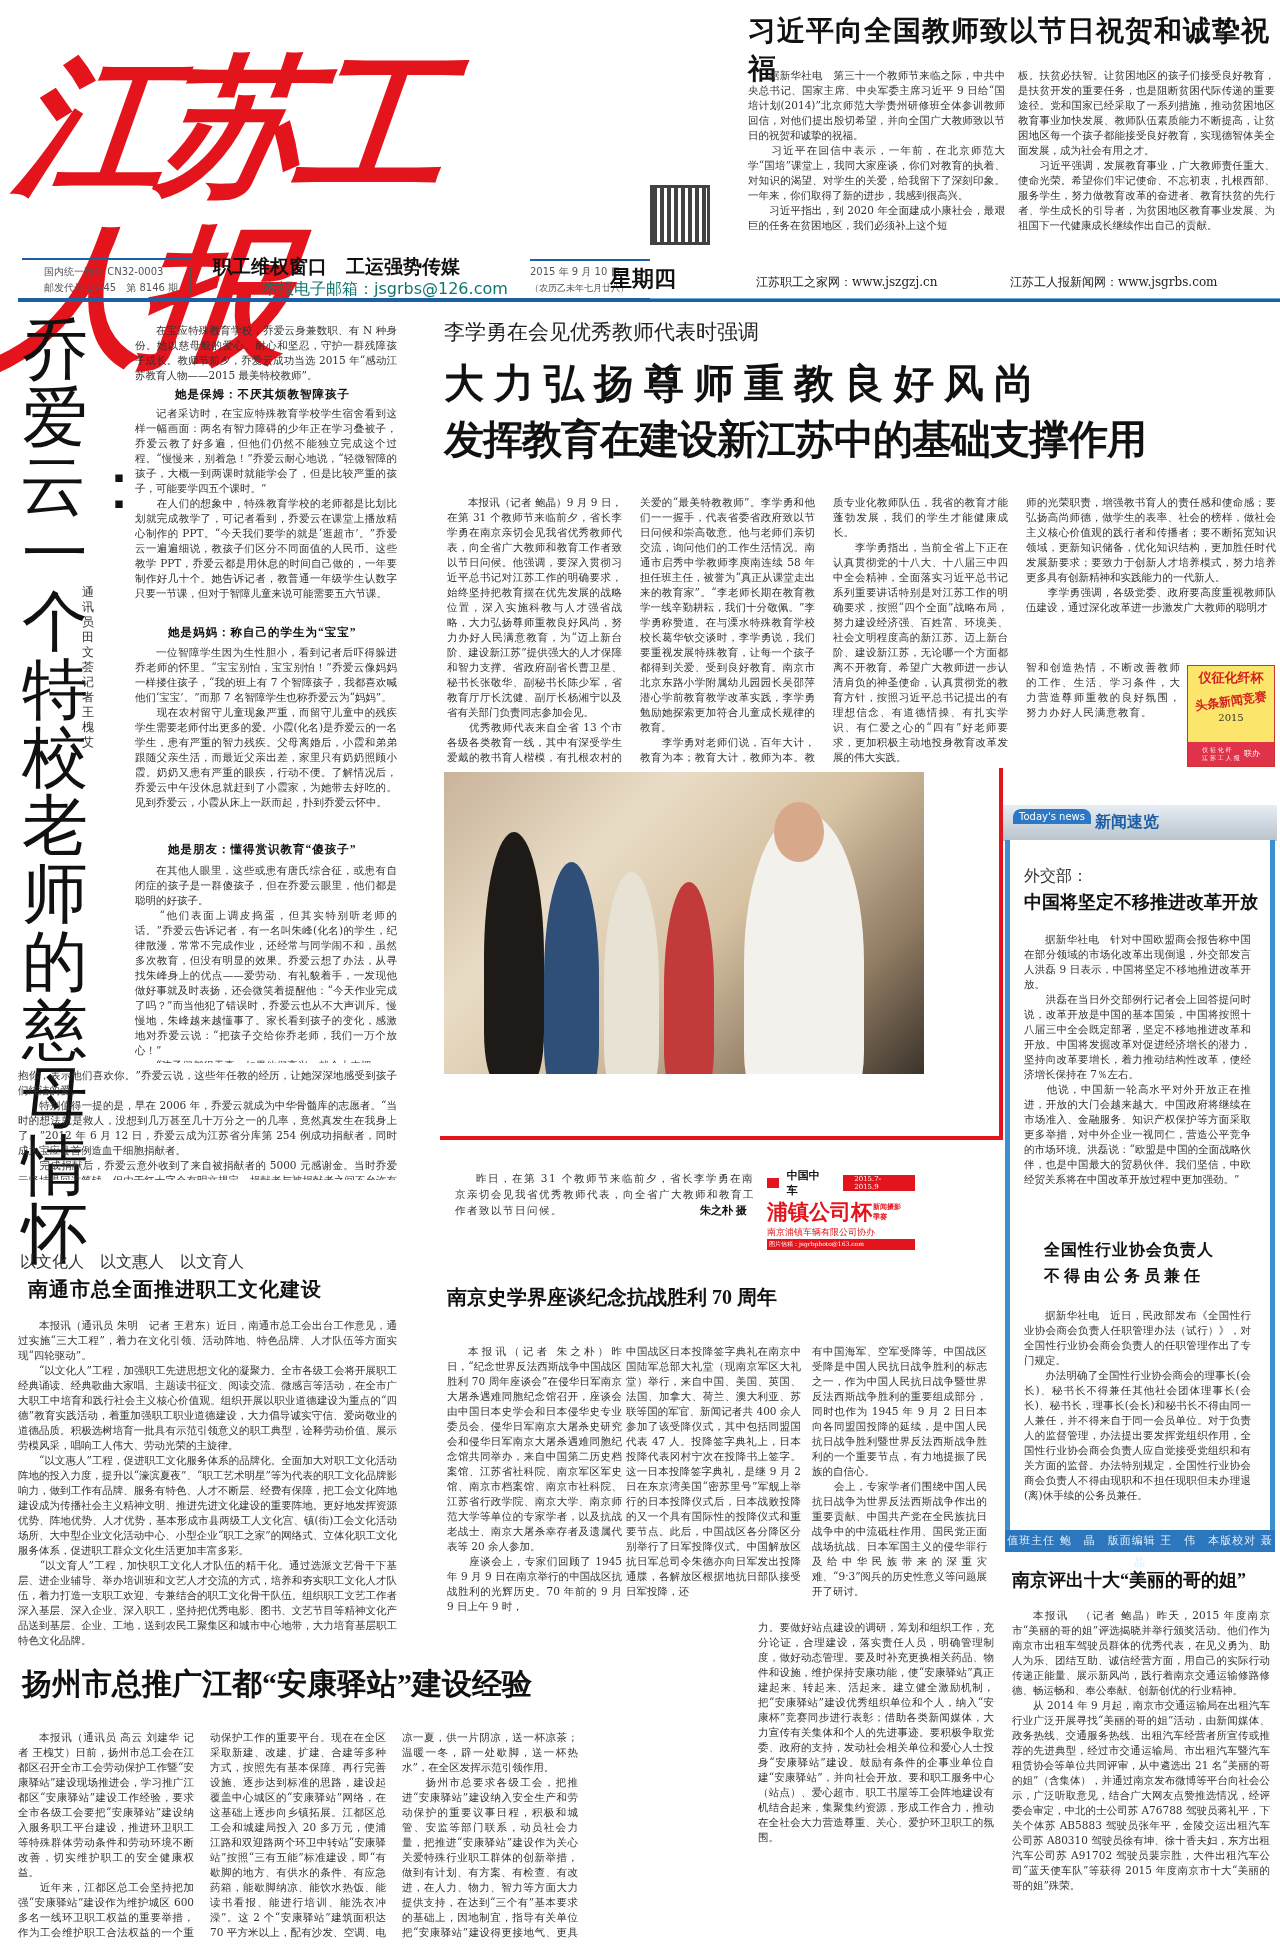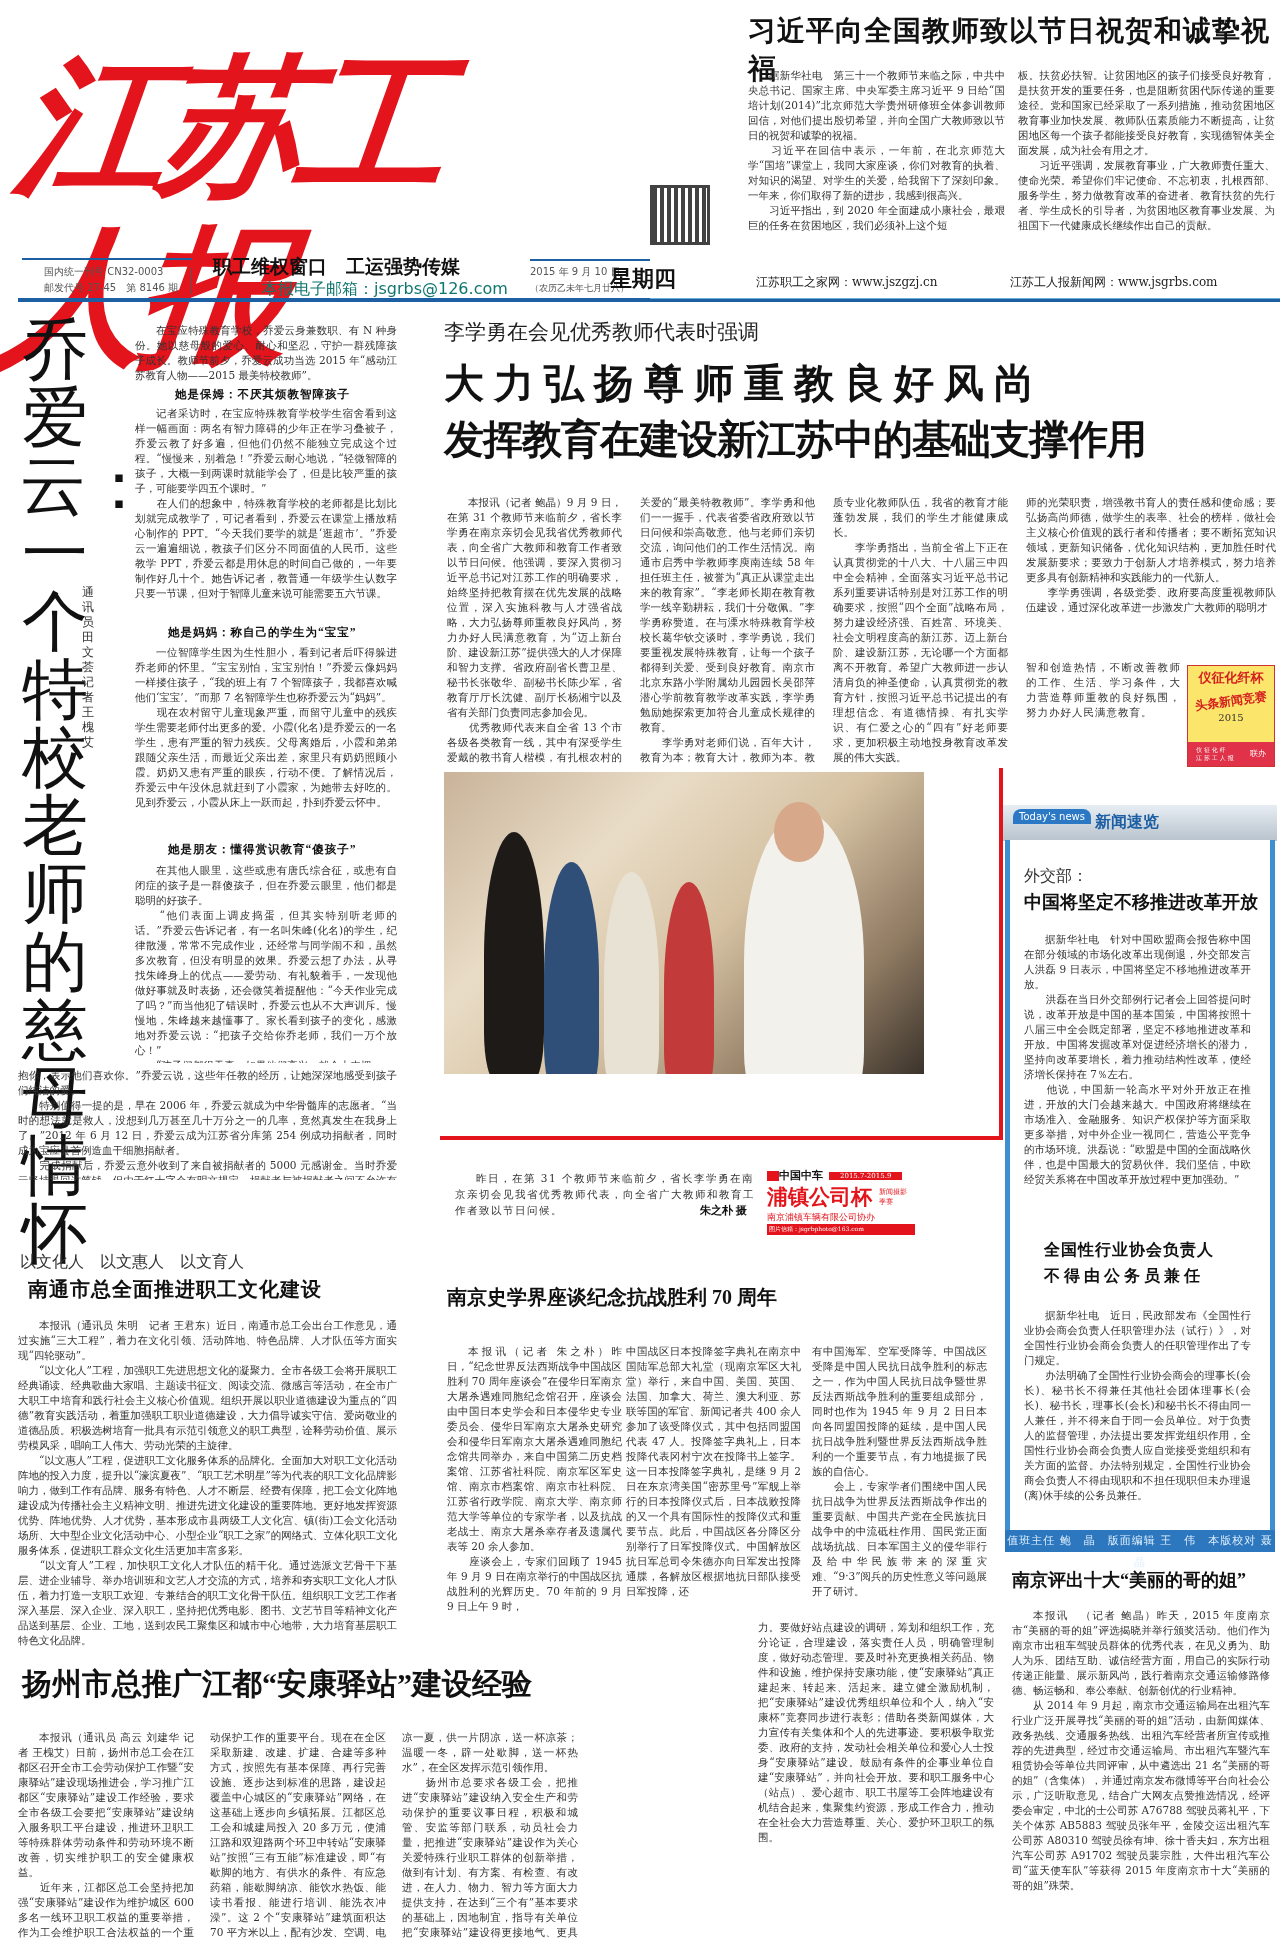--- a/index.html
+++ b/index.html
@@ -84,48 +84,48 @@
 　　李学勇指出，当前全省上下正在认真贯彻党的十八大、十八届三中四中全会精神，全面落实习近平总书记系列重要讲话特别是对江苏工作的明确要求，按照“四个全面”战略布局，努力建设经济强、百姓富、环境美、社会文明程度高的新江苏。迈上新台阶、建设新江苏，无论哪一个方面都离不开教育。希望广大教师进一步认清肩负的神圣使命，认真贯彻党的教育方针，按照习近平总书记提出的有理想信念、有道德情操、有扎实学识、有仁爱之心的“四有”好老师要求，更加积极主动地投身教育改革发展的伟大实践。
 　　李学勇向老师们提出“忠诚、师表、勤学、创新”的希望。要忠诚于党，忠诚于人民教</div>
 <div class="abs body-text" style="left:1026px;top:495px;width:250px;height:165px;overflow:hidden;text-indent:0">师的光荣职责，增强教书育人的责任感和使命感；要弘扬高尚师德，做学生的表率、社会的榜样，做社会主义核心价值观的践行者和传播者；要不断拓宽知识领域，更新知识储备，优化知识结构，更加胜任时代发展新要求；要致力于创新人才培养模式，努力培养更多具有创新精神和实践能力的一代新人。
 　　李学勇强调，各级党委、政府要高度重视教师队伍建设，通过深化改革进一步激发广大教师的聪明才</div>
 <div class="abs body-text" style="left:1026px;top:660px;width:155px;height:110px;overflow:hidden;text-indent:0;letter-spacing:1px">智和创造热情，不断改善教师的工作、生活、学习条件，大力营造尊师重教的良好氛围，努力办好人民满意教育。</div>
 
 <div class="abs badge-yz">
   <div style="color:#d52020;font-weight:bold;font-size:13px;text-align:center;margin-top:3px;font-family:'DejaVu Sans',sans-serif">仪征化纤杯</div>
   <div style="color:#d52020;font-weight:bold;font-size:12px;text-align:center;margin-top:6px;transform:rotate(-8deg)">头条新闻竞赛</div>
   <div style="text-align:center;font-size:10px;color:#333;margin-top:2px">2015</div>
-  <div style="position:absolute;left:0;bottom:0;width:100%;height:24px;background:#e0334a;color:#fff;font-size:6px;line-height:8px;padding:4px 8px;white-space:pre;display:flex;justify-content:space-between">
+  <div style="position:absolute;left:0;bottom:0;width:100%;height:24px;background:#e0334a;color:#fff;font-size:6px;line-height:8px;padding:4px 14px;white-space:pre;display:flex;justify-content:space-between">
     <span>仪 征 化 纤
 江 苏 工 人 报</span>
     <span style="font-size:8px;line-height:16px">联办</span>
   </div>
 </div>
 
 <div class="abs photo-frame"></div>
 <div class="abs photo">
   <div class="p" style="left:40px;top:60px;width:60px;height:250px;background:#1d1a18"></div>
   <div class="p" style="left:100px;top:90px;width:55px;height:230px;background:#2f4f78"></div>
   <div class="p" style="left:160px;top:100px;width:55px;height:220px;background:#e8e2d4"></div>
   <div class="p" style="left:220px;top:110px;width:50px;height:210px;background:#c23a3a"></div>
   <div class="p" style="left:300px;top:40px;width:120px;height:300px;background:#f3f1ec"></div>
   <div class="p" style="left:330px;top:30px;width:50px;height:60px;background:#d7a98a;border-radius:50%"></div>
 </div>
 <div class="abs caption" style="left:455px;top:1170px;width:300px;text-indent:2em">昨日，在第 31 个教师节来临前夕，省长李学勇在南京亲切会见我省优秀教师代表，向全省广大教师和教育工作者致以节日问候。</div>
 <div class="abs hl" style="left:700px;top:1203px;font-size:11px">朱之朴 摄</div>
 
 <div class="abs cup-ad">
-  <div style="display:flex;align-items:center;gap:0">
+  <div style="display:flex;align-items:center;gap:8px">
     <span style="background:#e3141b;width:12px;height:10px;display:inline-block"></span>
     <span class="hl" style="font-size:11px">中国中车</span>
     <span style="background:#e3141b;color:#fff;font-size:7px;padding:0 11px;margin-left:6px">2015.7-2015.9</span>
   </div>
   <div style="display:flex;align-items:center">
     <span style="color:#e3141b;font-weight:900;font-size:21px;font-family:'DejaVu Sans',sans-serif">浦镇公司杯</span>
-    <span style="color:#e3141b;font-size:7px;font-weight:normal;width:30px;margin-left:7px">新闻摄影季赛</span>
+    <span style="color:#e3141b;font-size:7px;font-weight:bold;width:30px;margin-left:1px">新闻摄影季赛</span>
   </div>
   <div style="color:#e3141b;font-size:9px">南京浦镇车辆有限公司协办</div>
   <div style="background:#e3141b;color:#fff;font-size:6px;padding:1px 2px">图片信箱：jsgrbphoto@163.com</div>
 </div>
 
 <div class="abs news-bar">
   <span style="position:absolute;left:10px;top:4px;background:#2b79c4;color:#fff;font-size:10px;padding:2px 6px;border-radius:8px 8px 0 0;font-family:'DejaVu Sans',sans-serif">Today's news</span>
   <span class="hl" style="position:absolute;left:92px;top:7px;font-size:16px;color:#1d5fa5">新闻速览</span>
 </div>
 <div class="abs news-box"></div>

